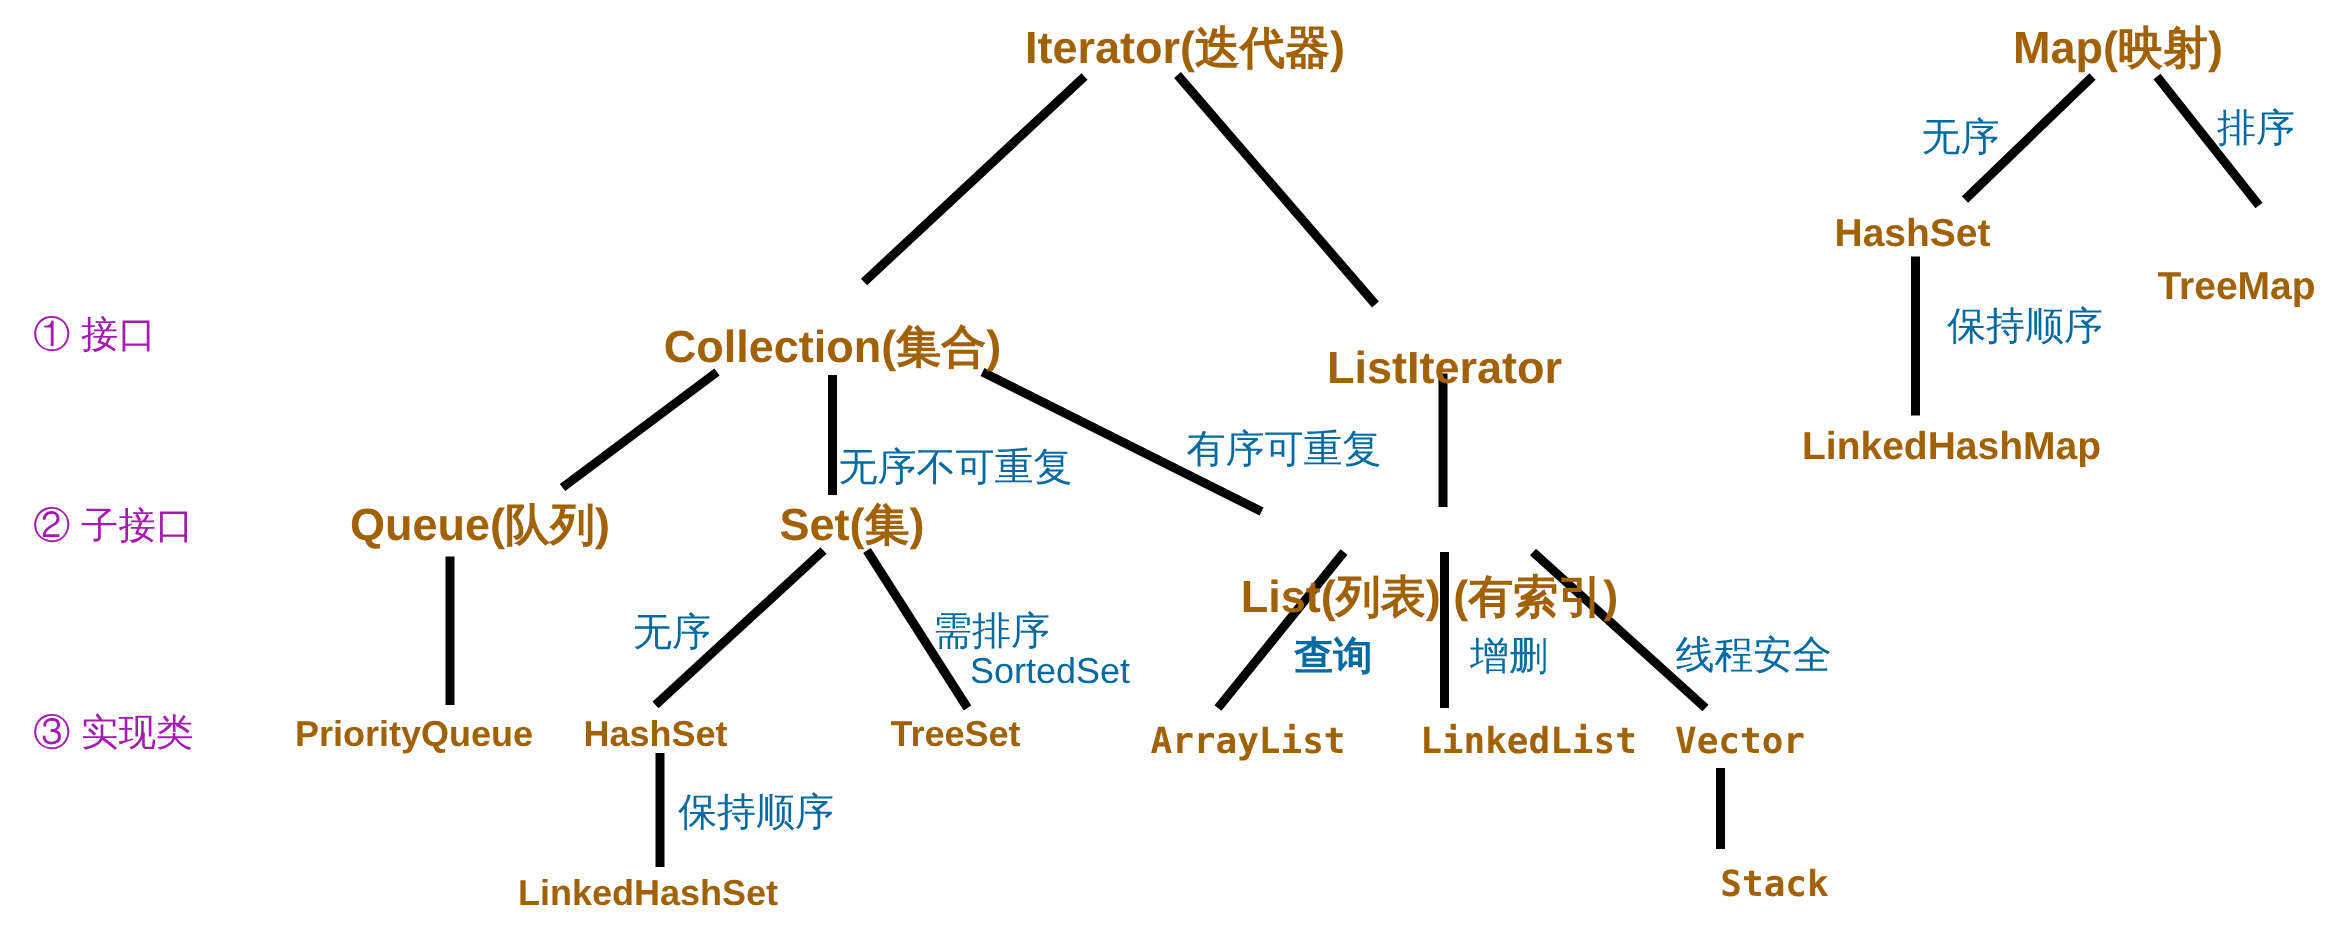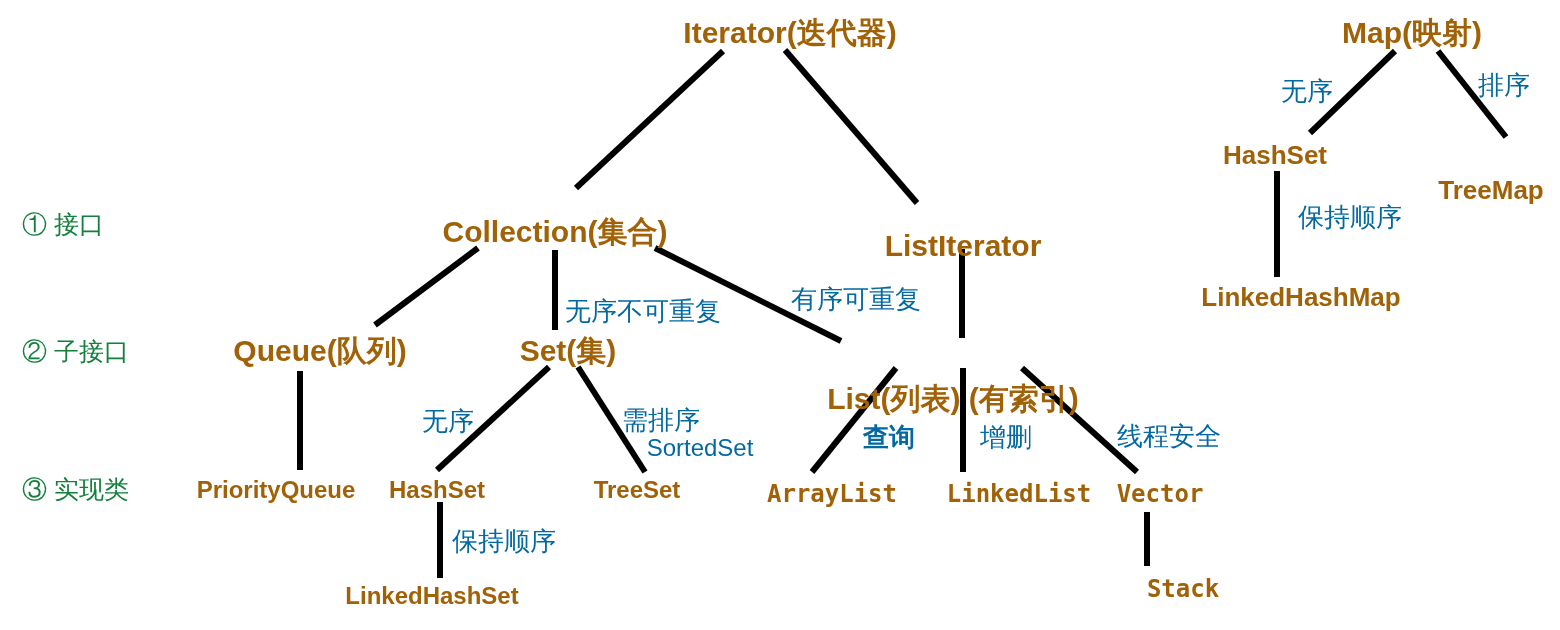--- a/index.html
+++ b/index.html
@@ -43,21 +43,21 @@
     position: absolute;
     white-space: nowrap;
     color: #0369a1;
     line-height: 1;
     font-family: "Liberation Sans", sans-serif;
     transform: translate(-50%, -50%);
   }
   .tier-label {
     position: absolute;
     white-space: nowrap;
-    color: #15803d;
+    color: #a21caf;
     line-height: 1;
     font-family: "Liberation Sans", sans-serif;
     transform: translate(0, -50%);
   }
 </style>
 </head>
 <body>
 
 <div id="canvas">
 
@@ -100,21 +100,21 @@
       <div class="node mono" style="left: 1007px; top: 494px; font-size: 24px; margin-left: 12px;">LinkedList</div>
       <div class="node mono" style="left: 1160px; top: 494px; font-size: 24px;">Vector</div>
       <div class="node sans" style="left: 432px; top: 596px; font-size: 24px;">LinkedHashSet</div>
       <div class="node mono" style="left: 1147px; top: 589px; font-size: 24px; margin-left: 36px;">Stack</div>
       <div class="node sans" style="left: 1412px; top: 33px; font-size: 30px;">Map(映射)</div>
       <div class="node sans" style="left: 1275px; top: 155px; font-size: 26px;">HashSet</div>
       <div class="node sans" style="left: 1491px; top: 178px; font-size: 26px; margin-top: 12px;">TreeMap</div>
       <div class="node sans" style="left: 1301px; top: 297px; font-size: 26px;">LinkedHashMap</div>
     </div>
   <div id="edge-label-layer">
-      <div class="edge-label sans" style="left: 637px; top: 311px; font-size: 26px; padding-left: 12px;">无序不可重复</div>
+      <div class="edge-label sans" style="left: 637px; top: 311px; font-size: 26px;">无序不可重复</div>
       <div class="edge-label sans" style="left: 856px; top: 299px; font-size: 26px;">有序可重复</div>
       <div class="edge-label sans" style="left: 448px; top: 421px; font-size: 26px;">无序</div>
       <div class="edge-label sans" style="left: 661px; top: 420px; font-size: 26px;">需排序</div>
       <div class="edge-label mono" style="left: 700px; top: 448px; font-size: 24px;">SortedSet</div>
       <div class="edge-label sans" style="left: 889px; top: 437px; font-size: 26px; font-weight: bold;">查询</div>
       <div class="edge-label sans" style="left: 1006px; top: 437px; font-size: 26px;">增删</div>
       <div class="edge-label sans" style="left: 1169px; top: 436px; font-size: 26px;">线程安全</div>
       <div class="edge-label sans" style="left: 504px; top: 541px; font-size: 26px;">保持顺序</div>
       <div class="edge-label sans" style="left: 1307px; top: 91px; font-size: 26px;">无序</div>
       <div class="edge-label sans" style="left: 1504px; top: 85px; font-size: 26px;">排序</div>

